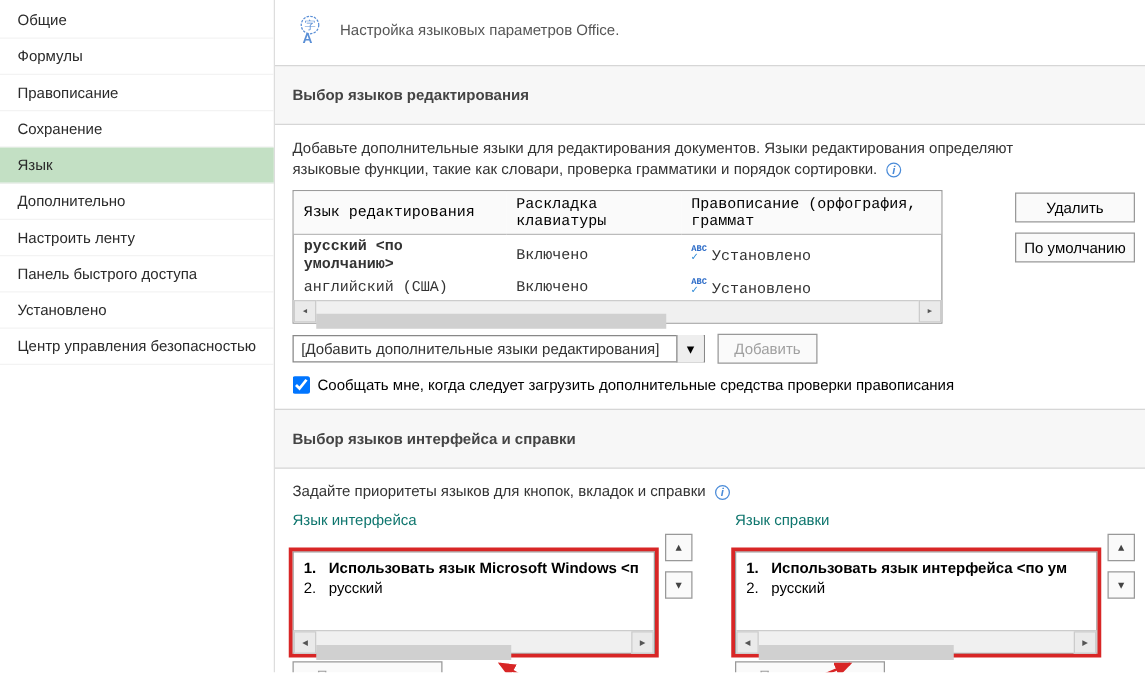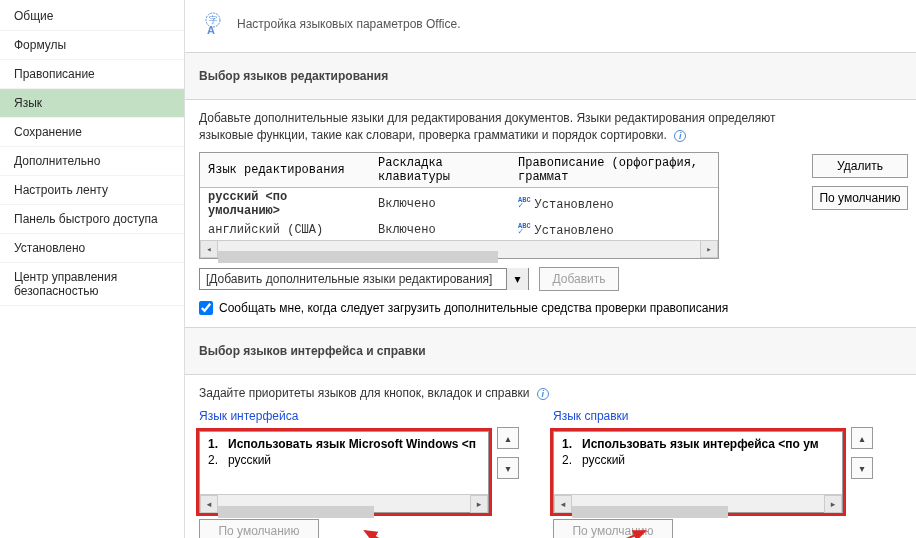--- a/index.html
+++ b/index.html
@@ -6,21 +6,21 @@
   body {
     font-family: "Segoe UI", Tahoma, sans-serif;
     font-size: 12px;
     background: #fff;
     width: 916px;
     height: 538px;
     overflow: hidden;
     display: flex;
   }
   .sidebar {
-    width: 185px;
+    width: 220px;
     border-right: 1px solid #ddd;
     background: #fff;
     padding-top: 2px;
   }
   .sidebar-item {
     padding: 7px 14px;
     color: #2a2a2a;
     border-bottom: 1px solid #f3f3f3;
     cursor: pointer;
   }
@@ -158,21 +158,21 @@
     position: relative;
   }
   .priority-box {
     width: 290px;
     position: relative;
   }
   .priority-box.outlined .list {
     outline: 3px solid #d82626;
     outline-offset: 0;
   }
-  .priority-title { margin-bottom: 8px; color: #1d4ed8; }
+  .priority-title { margin-bottom: 18px; color: #0f766e; }
   .priority-box .list {
     border: 1px solid #9a9a9a;
     background: #fff;
     height: 82px;
     position: relative;
     display: flex;
     flex-direction: column;
   }
   .list-body { flex: 1; padding: 4px 8px; }
   .list-row { display: flex; gap: 10px; padding: 1px 0; }
@@ -208,22 +208,22 @@
     pointer-events: none;
   }
 </style>
 </head>
 <body>
 
 <div class="sidebar">
   <div class="sidebar-item">Общие</div>
   <div class="sidebar-item">Формулы</div>
   <div class="sidebar-item">Правописание</div>
+  <div class="sidebar-item">Сохранение</div>
   <div class="sidebar-item selected">Язык</div>
-  <div class="sidebar-item">Сохранение</div>
   <div class="sidebar-item">Дополнительно</div>
   <div class="sidebar-item">Настроить ленту</div>
   <div class="sidebar-item">Панель быстрого доступа</div>
   <div class="sidebar-item">Установлено</div>
   <div class="sidebar-item">Центр управления безопасностью</div>
 </div>
 
 <div class="main">
   <div class="page-header">
     <span class="page-header-icon">

